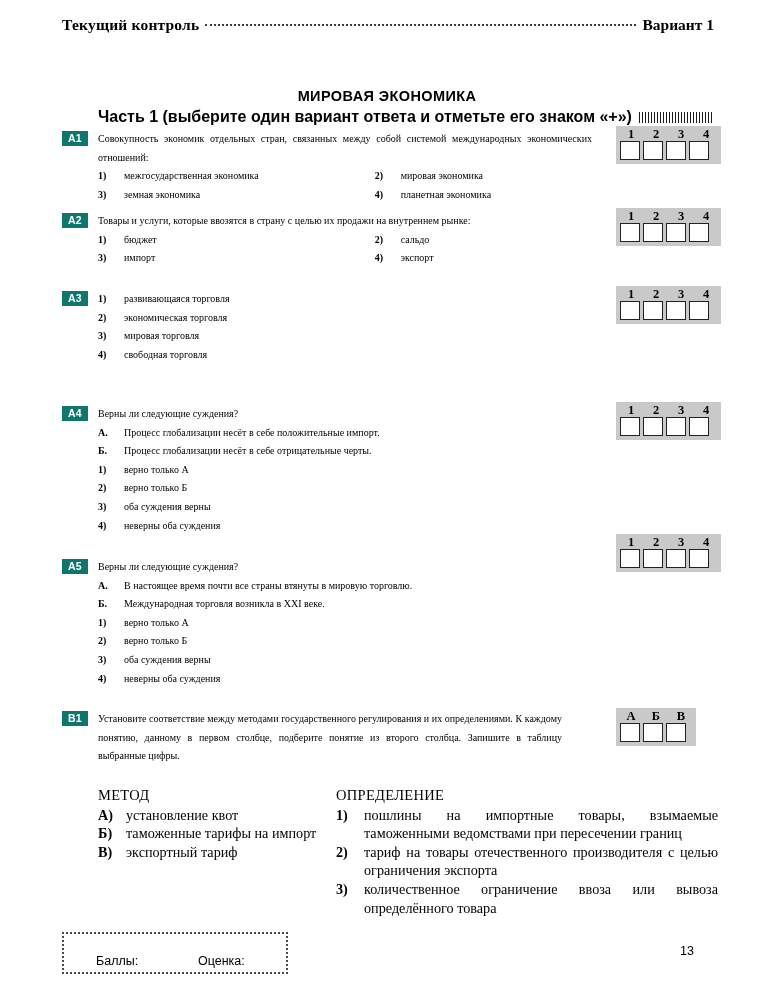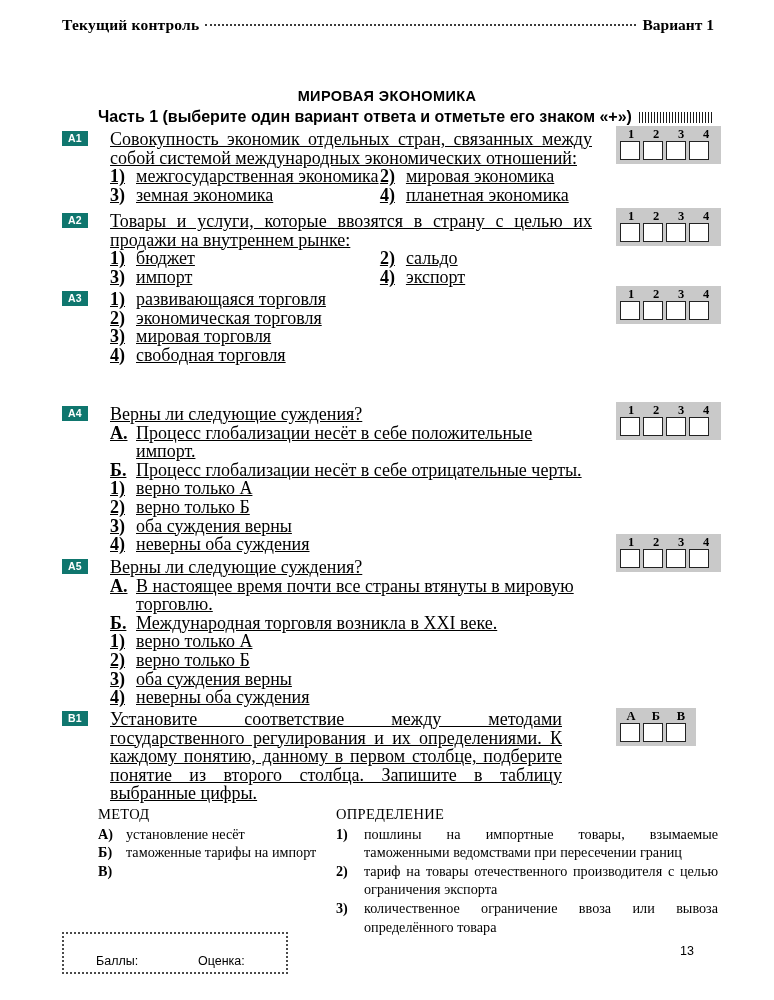--- a/index.html
+++ b/index.html
@@ -134,25 +134,24 @@
     background: #0f766e;
     color: #ffffff;
     font-family: "Liberation Sans", sans-serif;
     font-weight: bold;
     font-size: 10.5px;
     line-height: 15px;
     text-align: center;
     letter-spacing: .3px;
   }
   .q-body {
-    margin-left: 48px;
+    margin-left: 36px;
     font-family: "Liberation Serif", serif;
-    font-size: 18px;
+    font-size: 10px;
     line-height: 18.6px;
-    text-decoration: underline;
   }
   .q-stem {
     text-align: justify;
     text-justify: inter-word;
   }
   .q-stem.nojust { text-align: left; }
 
   
   .stmt {
     display: flex;
@@ -228,21 +227,20 @@
   
   .match {
     position: absolute;
     left: 98px;
     top: 786px;
     width: 620px;
     display: flex;
     font-family: "Liberation Serif", serif;
     font-size: 14.2px;
     line-height: 18.6px;
-    margin-top: 19px;
   }
   .match-col-left  { flex: 0 0 238px; }
   .match-col-right { flex: 1; }
   .match-head {
     font-family: "Liberation Serif", serif;
     font-size: 14.5px;
     letter-spacing: .3px;
     margin-bottom: 1px;
   }
   .m-row { display: flex; }
@@ -544,28 +542,29 @@
       <span class="agrid-box"></span>
       <span class="agrid-box"></span>
     </div>
   </div>
 
   <div class="match">
     <div class="match-col-left">
       <div class="match-head">МЕТОД</div>
       <div class="m-row">
         <span class="m-key">А)</span>
-        <span class="m-txt">установление несёт</span>
+        <span class="m-txt">установление квот</span>
       </div>
       <div class="m-row">
         <span class="m-key">Б)</span>
         <span class="m-txt">таможенные тарифы на импорт</span>
       </div>
       <div class="m-row">
         <span class="m-key">В)</span>
+        <span class="m-txt">экспортный тариф</span>
       </div>
     </div>
     <div class="match-col-right">
       <div class="match-head">ОПРЕДЕЛЕНИЕ</div>
       <div class="m-row">
         <span class="m-key">1)</span>
         <span class="m-txt just">пошлины на импортные товары, взымаемые таможенными ведомствами при пересечении границ</span>
       </div>
       <div class="m-row">
         <span class="m-key">2)</span>

